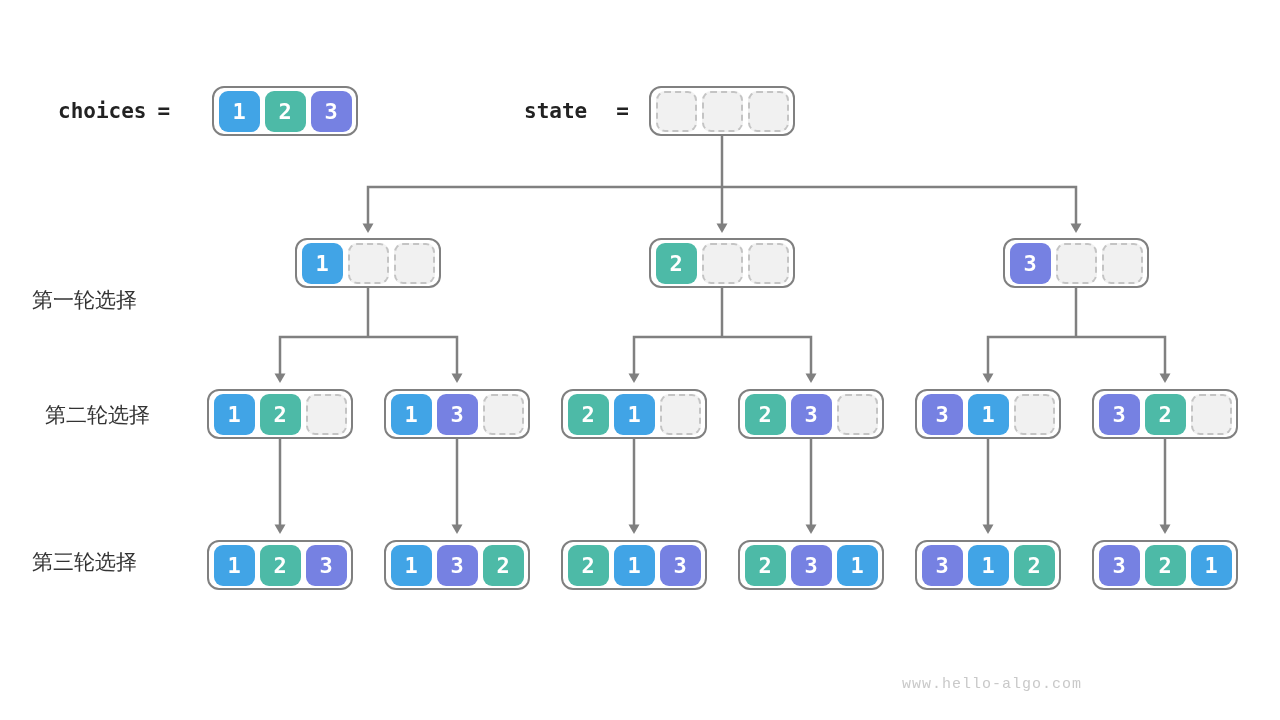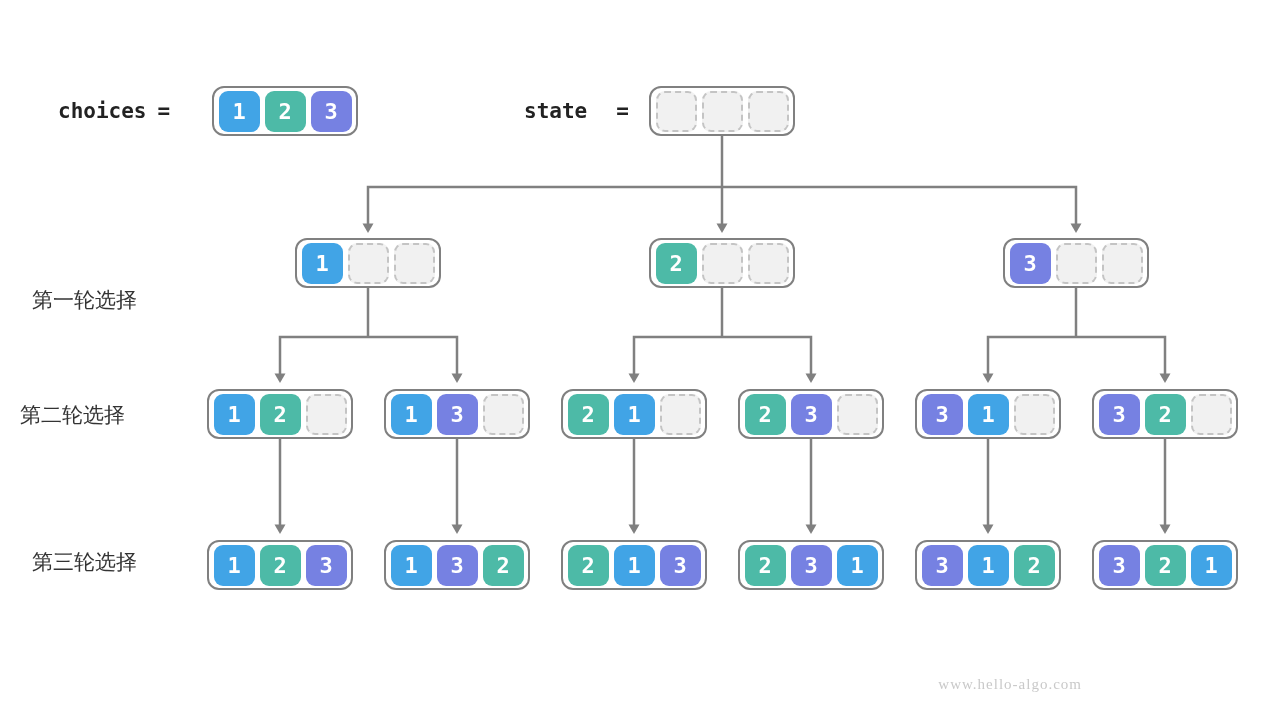--- a/index.html
+++ b/index.html
@@ -38,21 +38,21 @@
     font-family:"DejaVu Sans Mono","Liberation Mono",monospace;
     font-weight:bold; font-size:21px; color:#222222;
   }
   .row-label {
     position:absolute; z-index:2;
     font-size:21px; font-weight:500; color:#333333;
     white-space:nowrap;
   }
   .watermark {
     position:absolute; z-index:2;
-    font-family:Liberation Serif, serif;
+    font-family:Liberation Mono, monospace;
     font-size:15px; color:#c9c9c9; letter-spacing:1px;
   }
 </style>
 </head>
 <body>
 
 <div class="stage" id="stage">
 
   <svg id="connectors" width="1280" height="720">
       <path d="M 722 136 V 187" fill="none" stroke="#808080" stroke-width="2.5"></path>
@@ -91,21 +91,21 @@
     <span>choices</span>
     <span>=</span>
   </div>
 
   <div class="code-label" style="left:524px; top:86px;gap:29px;">
     <span>state</span>
     <span>=</span>
   </div>
 
   <div class="row-label" style="left:32px; top:250px;margin-top:36px;">第一轮选择</div>
-  <div class="row-label" style="left:20px; top:401px;">第二轮选择</div>
+  <div class="row-label" style="left:45px; top:401px;">第二轮选择</div>
   <div class="row-label" style="left:32px; top:548px;">第三轮选择</div>
 
   <div class="watermark" style="right:42px; top:676px;">www.hello-algo.com</div>
 <div class="board" style="left: 212px; top: 86px;">
       <div class="cell" style="background: rgb(65, 164, 230);">1</div>
       <div class="cell" style="background: rgb(77, 186, 167);">2</div>
       <div class="cell" style="background: rgb(118, 129, 226);">3</div>
     </div>
     <div class="board" style="left: 649px; top: 86px;">
       <div class="cell empty" style="background: rgb(241, 241, 241); border-color: rgb(196, 196, 196);"></div>

